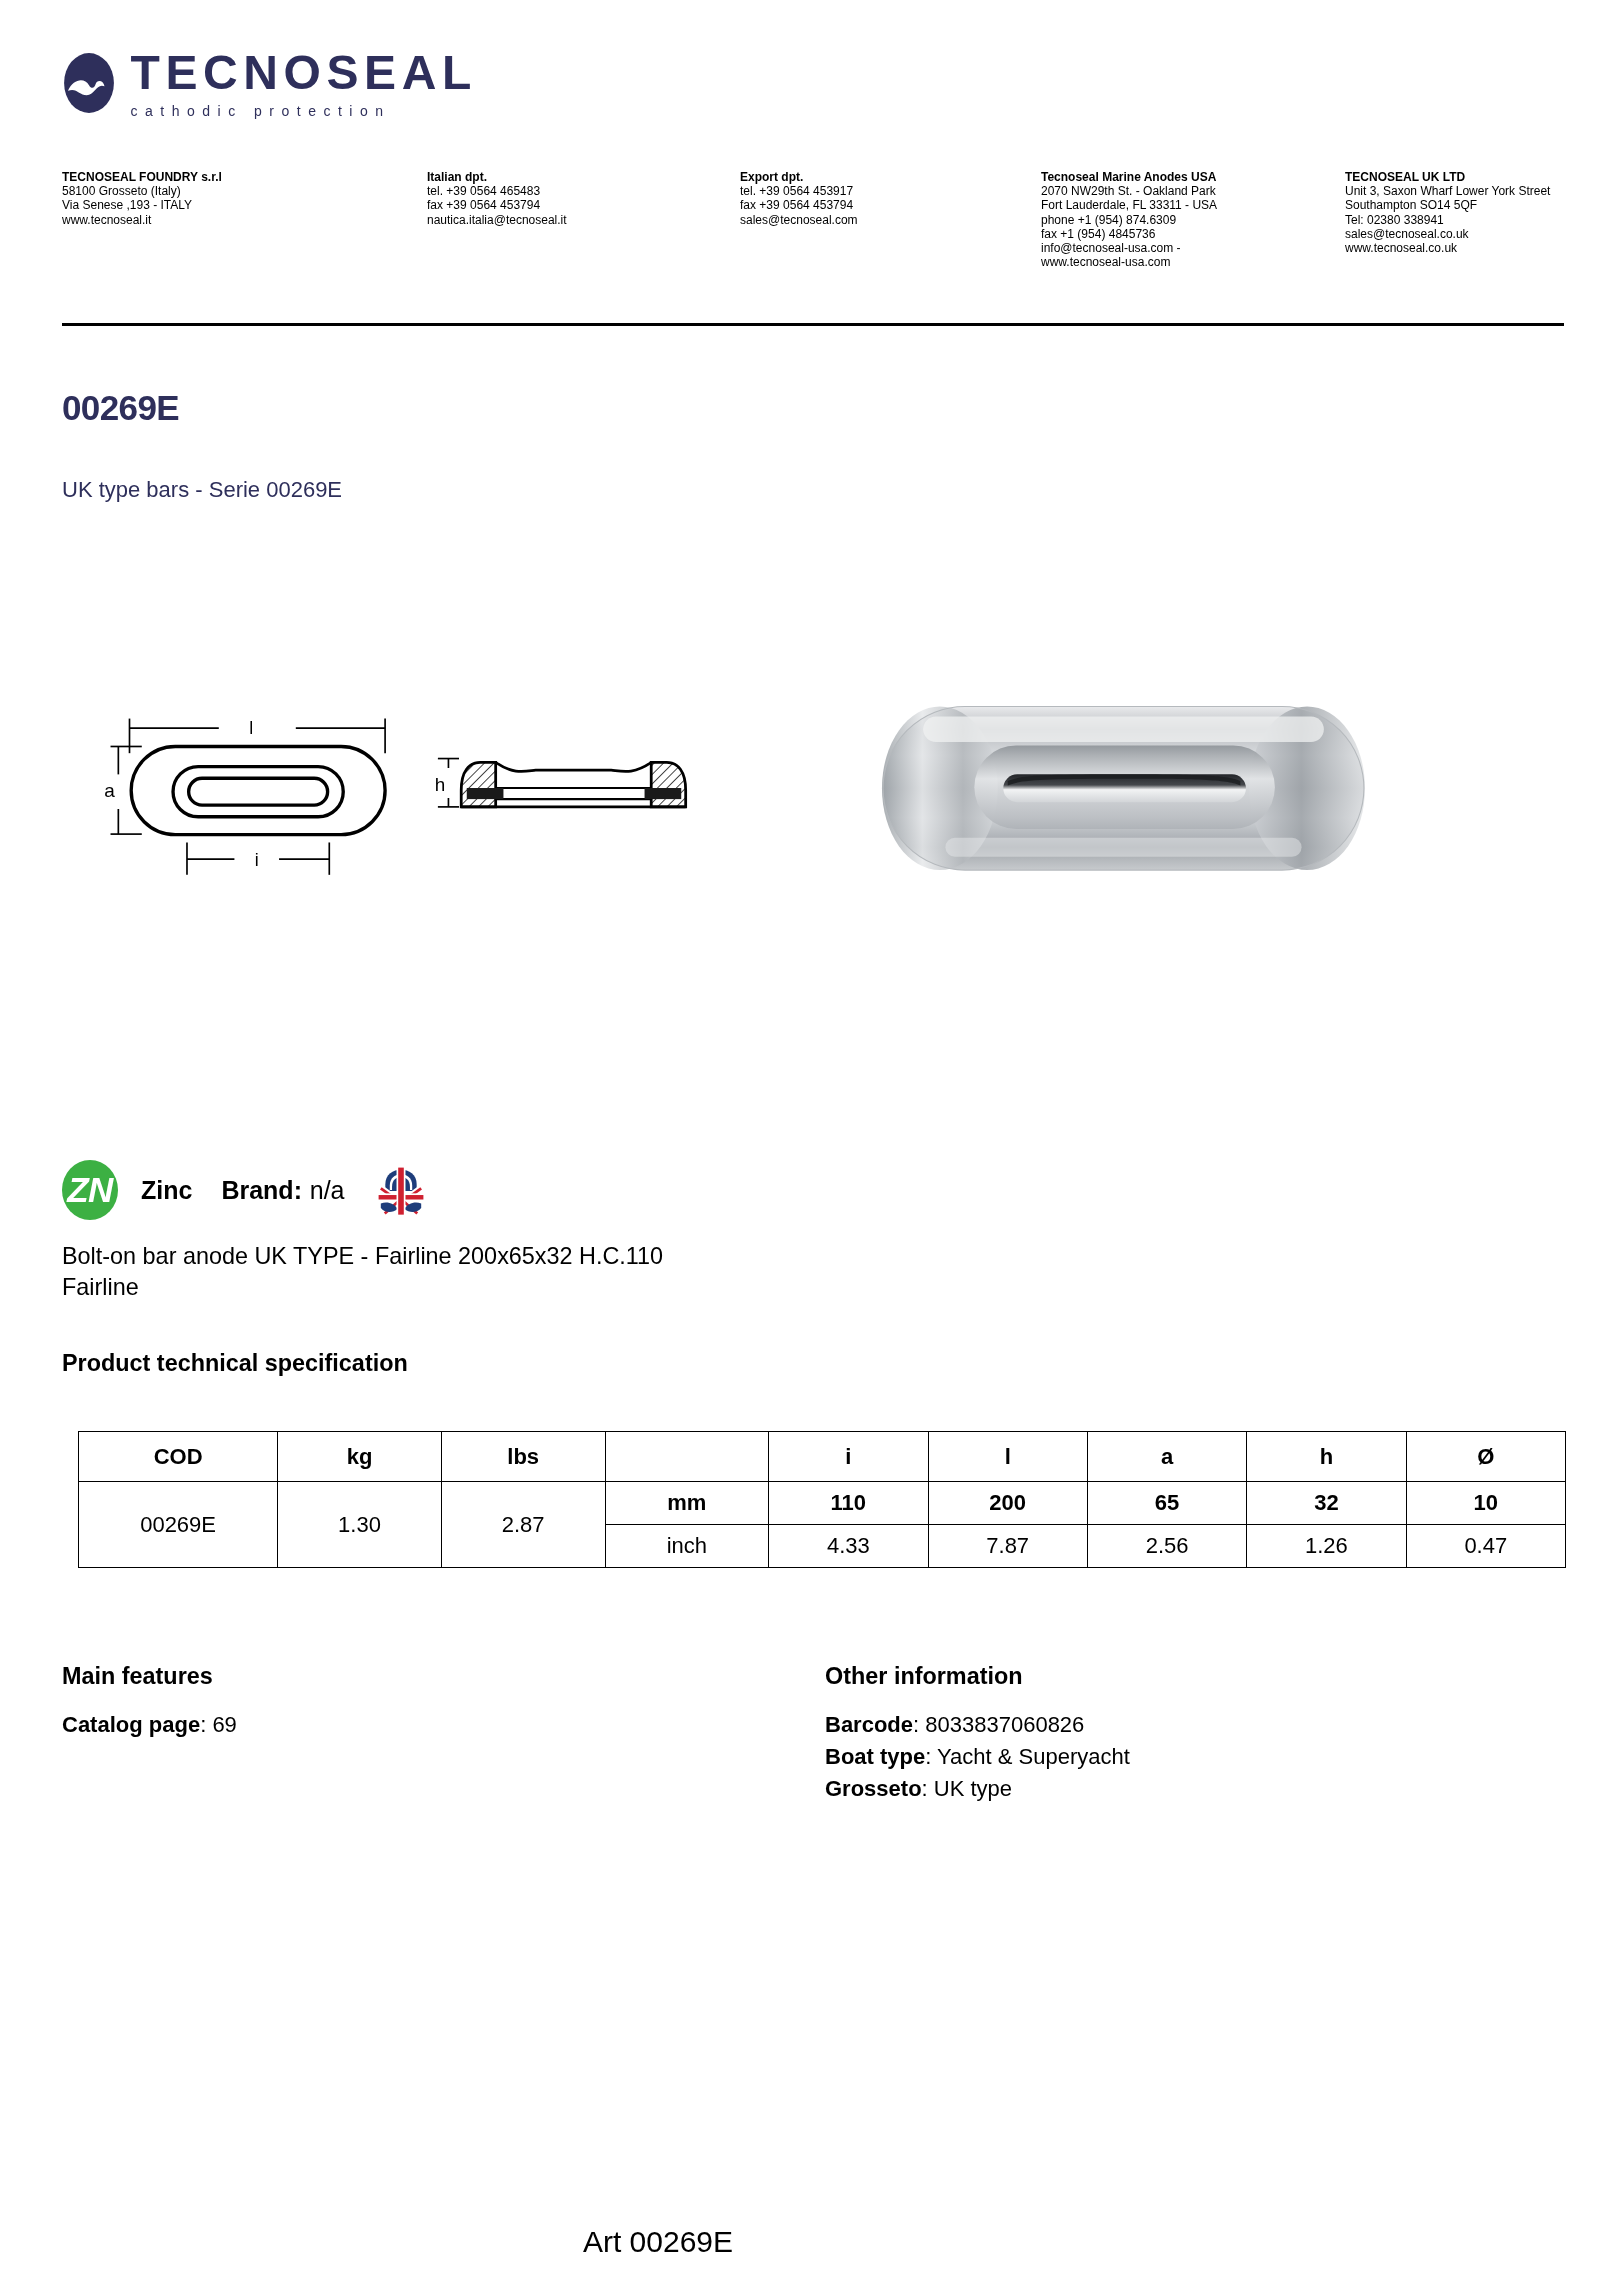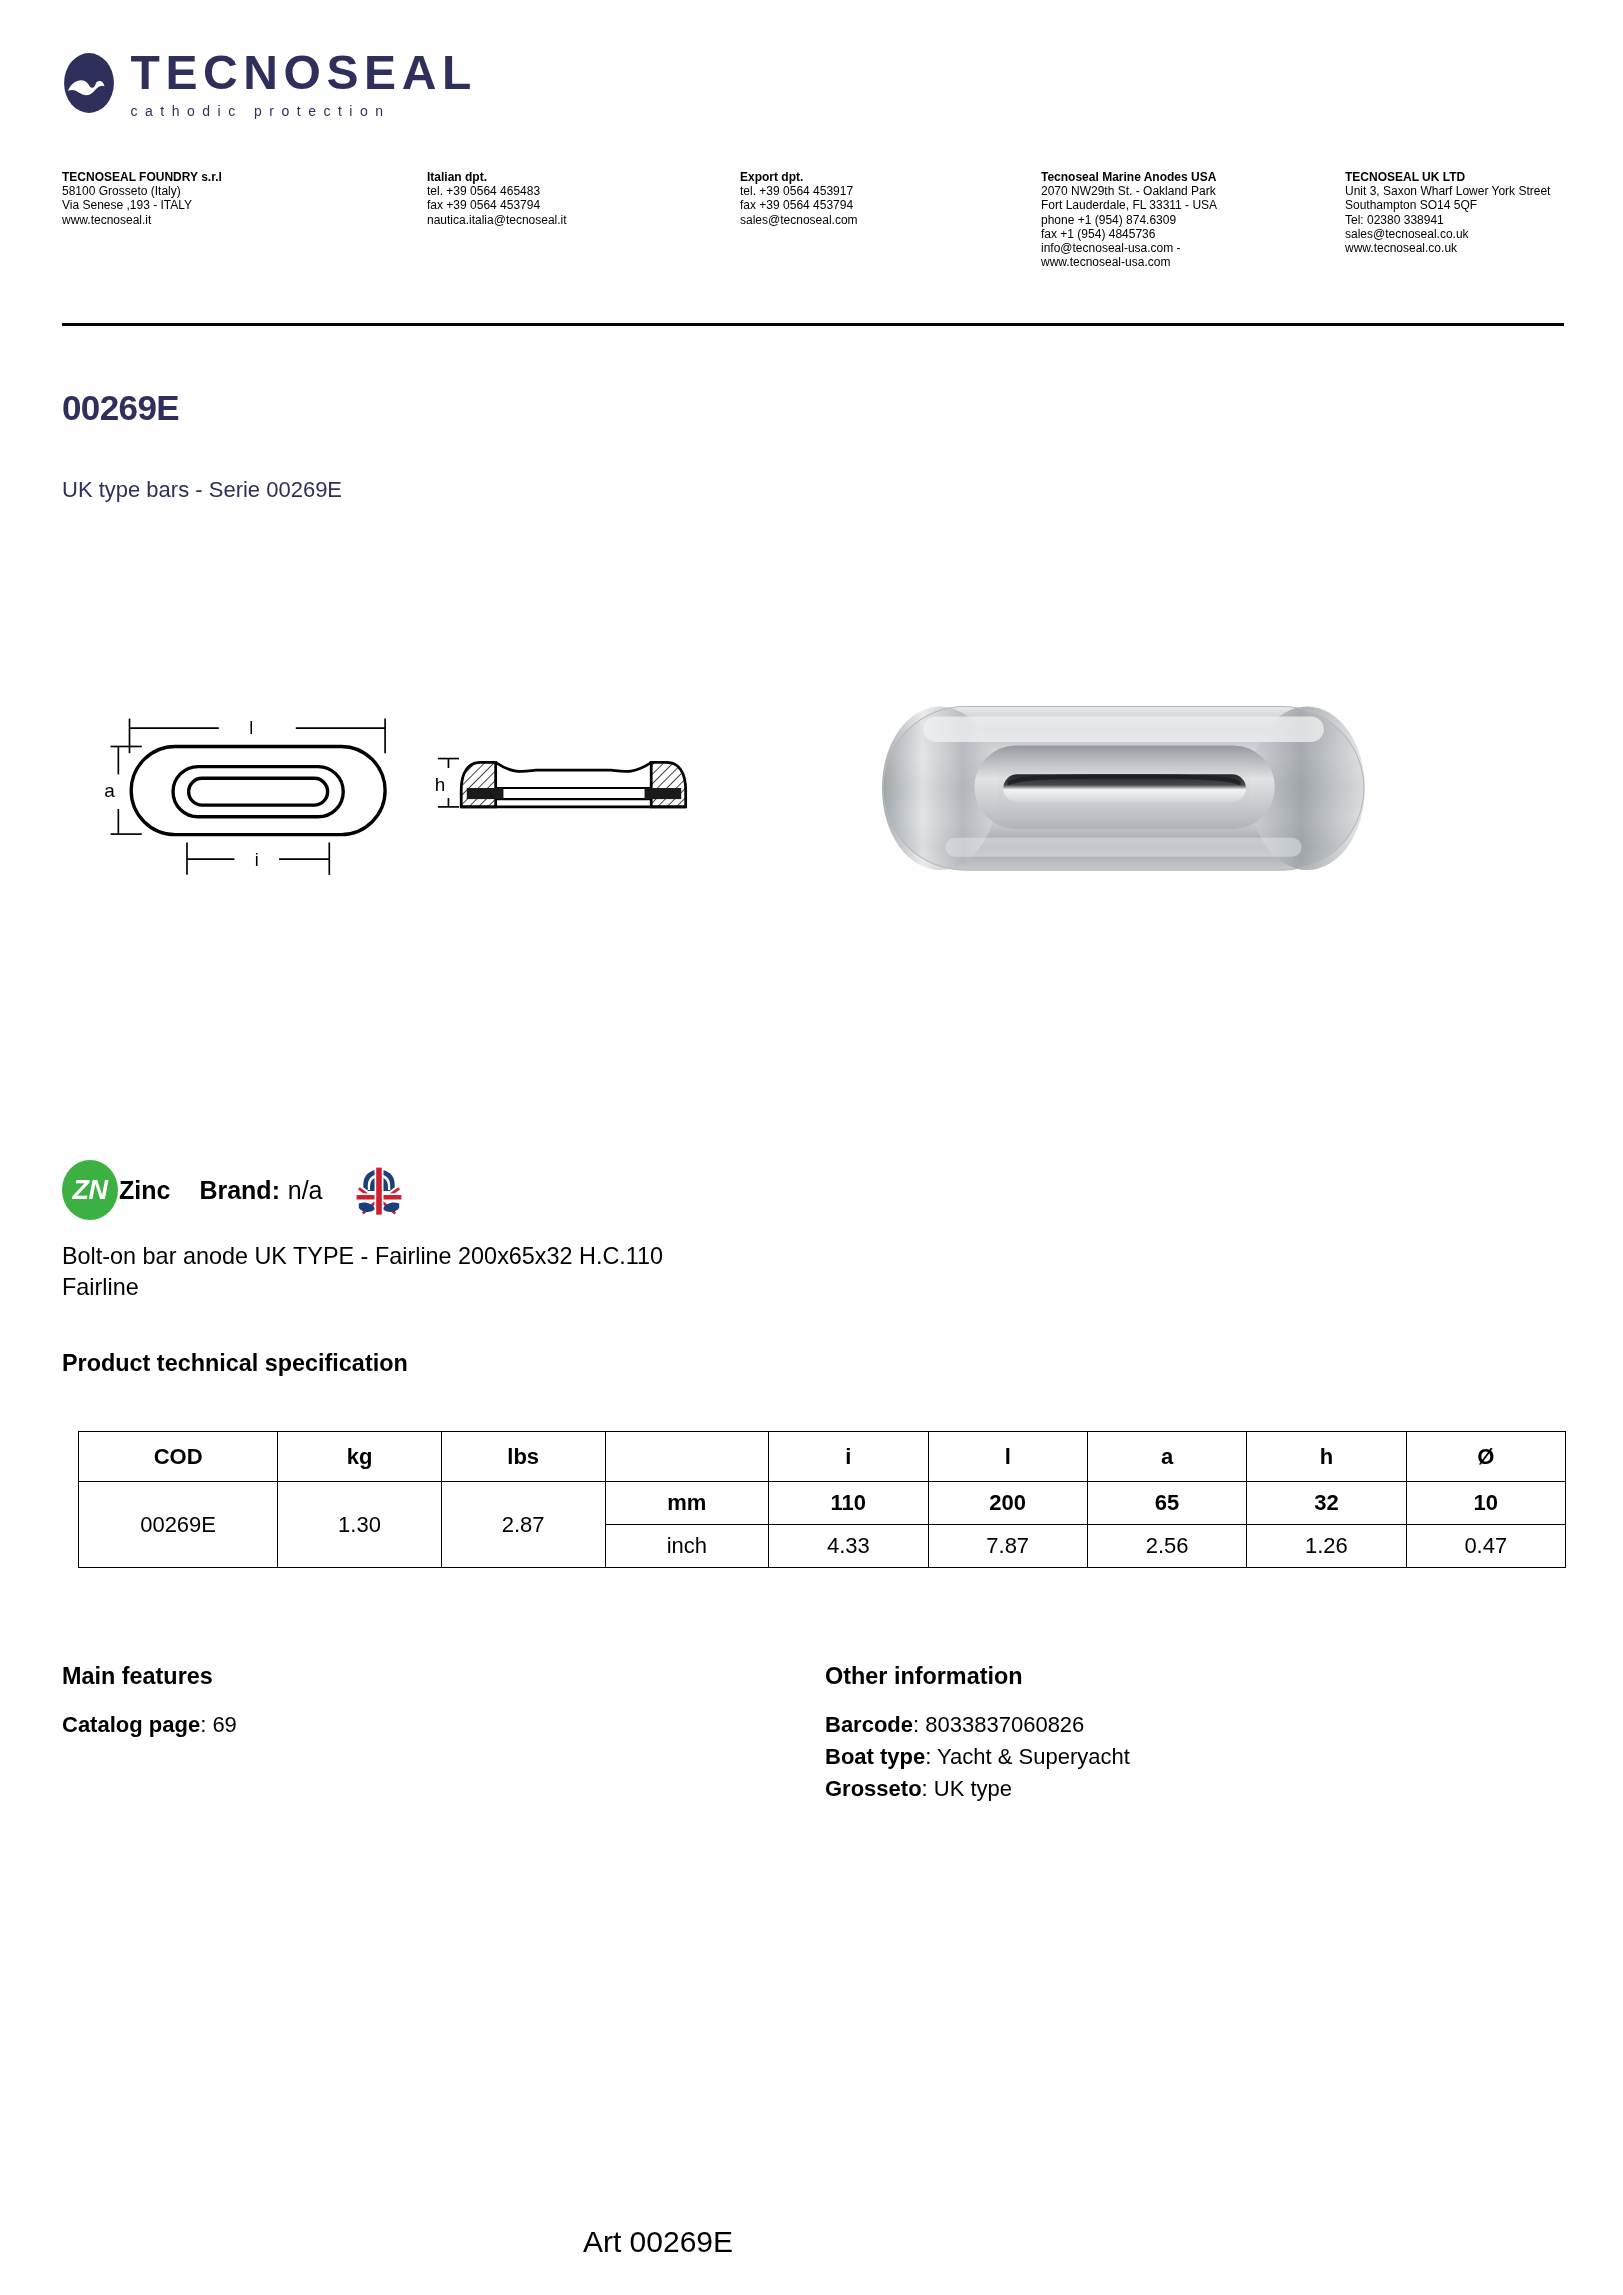--- a/index.html
+++ b/index.html
@@ -41,25 +41,25 @@
   .drawings { position:absolute; left:0; top:675px; width:1623px; height:234px; }
   .dwg-top  { position:absolute; left:67px;  top:0px; }
   .dwg-side { position:absolute; left:424px;  top:53px; }
   .photo    { position:absolute; left:878px; top:16.7px; }
 
   
   .mat-row { position:absolute; left:62px; top:1157px; display:flex; align-items:center; height:66px; }
   .zn-badge {
     width:56px; height:60px; border-radius:50%;
     background:#3cb043; color:#fff;
-    font-size:27px; font-weight:700; font-style:italic;
+    font-size:35px; font-weight:700; font-style:italic;
     display:flex; align-items:center; justify-content:center;
     letter-spacing:-0.6px;
   }
-  .mat-label { font-size:25px; font-weight:700; margin-left:1px; line-height:1; }
+  .mat-label { font-size:25px; font-weight:700; margin-left:23px; line-height:1; }
   .brand-label { font-size:25px; font-weight:700; margin-left:29px; line-height:1; }
   .brand-value { font-size:25px; font-weight:400; line-height:1; }
   .flag-wrap { margin-left:28px; width:57px; height:57px; display:flex; align-items:center; }
 
   
   .desc { position:absolute; left:62px; top:1241px; font-size:23.4px; line-height:31px; color:#000; }
 
   
   .sec-head { font-size:23.4px; font-weight:700; color:#000; line-height:1; }
   .pts-head { position:absolute; left:62px; top:1352px; }

